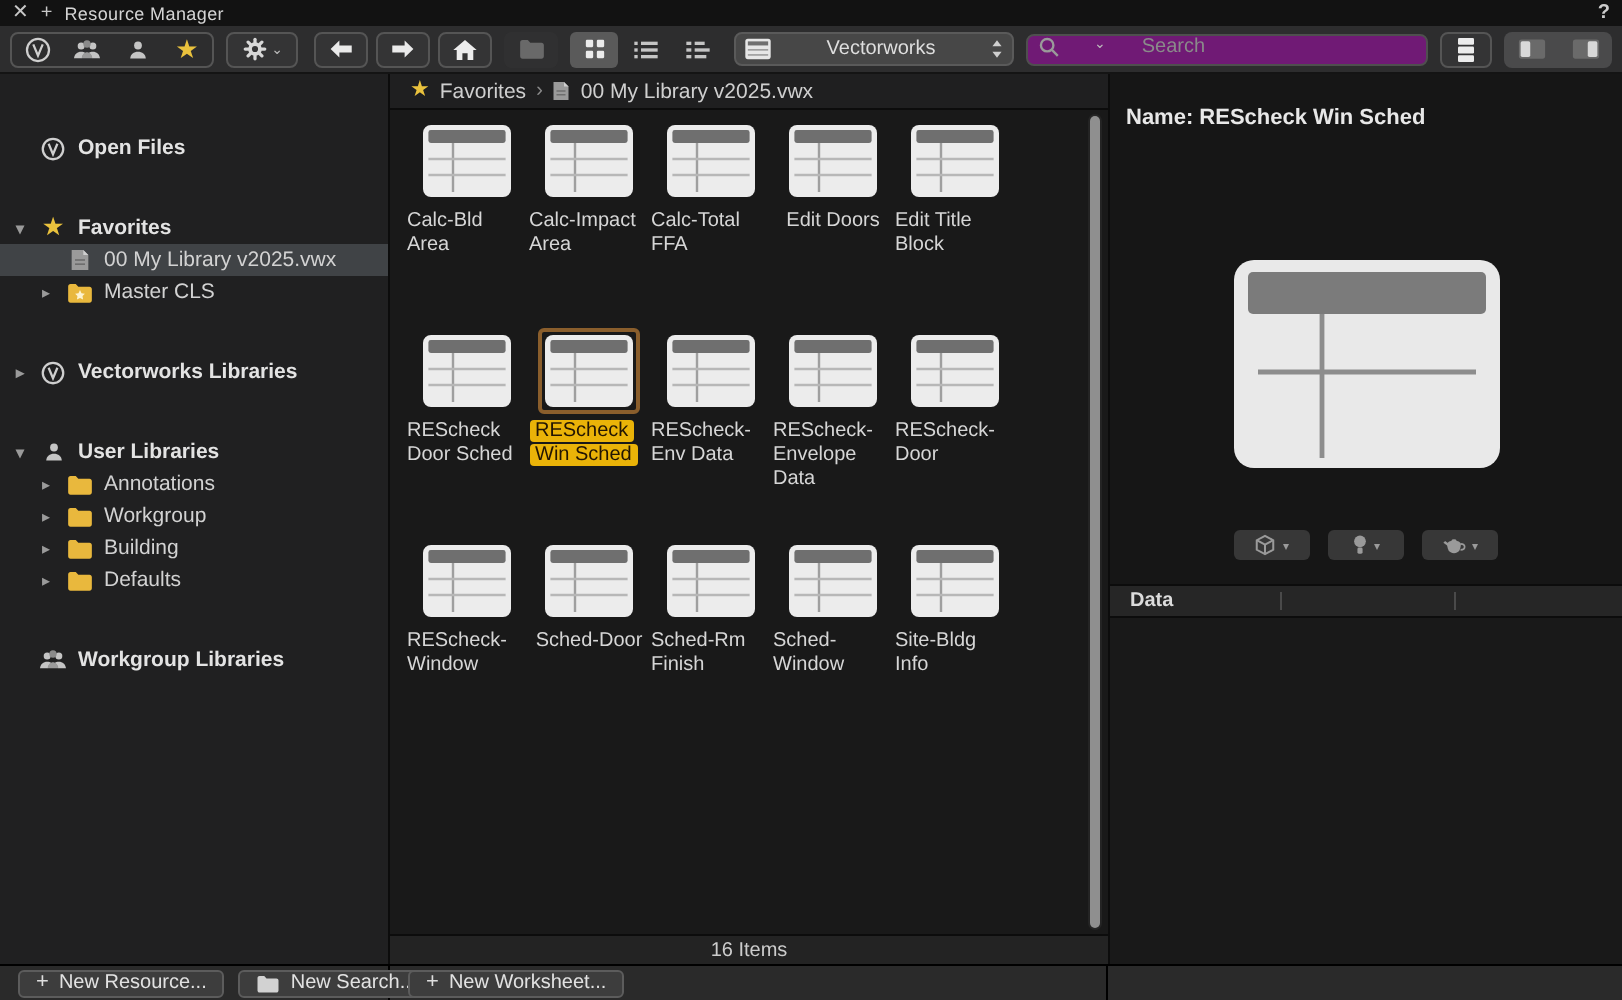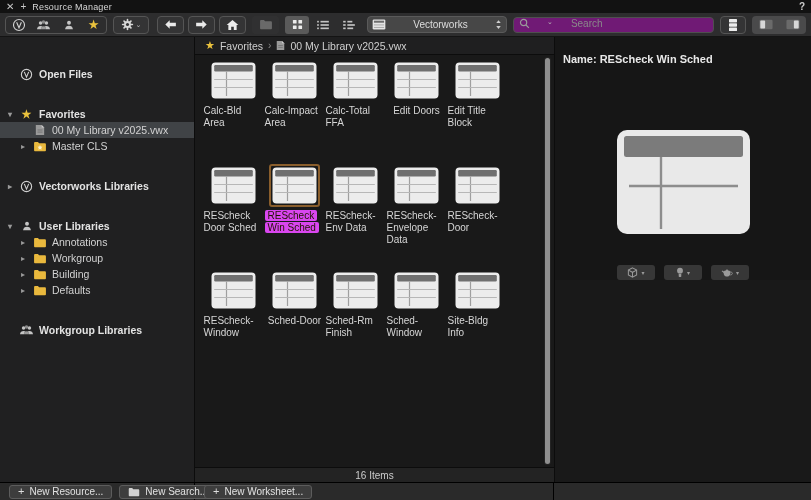--- a/index.html
+++ b/index.html
@@ -54,21 +54,21 @@
   .main { width:359px; display:flex; flex-direction:column; background:#1a1a1a; min-width:0; }
   .breadcrumb { height:18px; background:#1f1f20; border-bottom:1px solid #0c0c0c; display:flex;
     align-items:center; gap:5px; padding:0 10px; font-size:10.5px; color:#cfcfcf; flex:0 0 auto; }
   .breadcrumb .sep { color:#8a8a8a; font-size:10px; }
   .gridwrap { position:relative; flex:1 1 auto; background:#191919; overflow:hidden; }
   .grid { display:grid; grid-template-columns:repeat(5,61px); grid-auto-rows:105px; padding:4px 0 0 8px; }
   .grid-item { width:61px; display:flex; flex-direction:column; align-items:center; }
   .icon-wrap { padding:1px; border:2px solid transparent; border-radius:3px; }
   .grid-item.selected .icon-wrap { border-color:#8a5e2c; }
   .grid-label { margin-top:3px; font-size:10px; line-height:12px; color:#d6d6d6; text-align:left; max-width:60px; }
-  .grid-item.selected .grid-label span { background:#d946ef; color:#221503; padding:0 3px; border-radius:2px;
+  .grid-item.selected .grid-label span { background:#eab308; color:#221503; padding:0 3px; border-radius:2px;
     box-decoration-break:clone; -webkit-box-decoration-break:clone; }
   .vscroll { position:absolute; top:2px; right:3px; bottom:2px; width:7px; border-radius:4px; background:#242424; }
   .vscroll .thumb { position:absolute; top:1px; left:1px; right:1px; bottom:1px; border-radius:4px; background:#8f8f8f; }
   .statusbar { height:15px; background:#232323; border-top:1px solid #0c0c0c; display:flex;
     align-items:center; justify-content:center; font-size:10px; color:#cccccc; flex:0 0 auto; }
 
   
   .rightpanel { width:257px; background:#161616; border-left:1px solid #0c0c0c; display:flex; flex-direction:column; }
   .preview-name { padding:6px 8px 4px 8px; font-size:11px; font-weight:bold; color:#e8e8e8;margin-top:10px; }
   .preview-box { height:166px; display:flex; align-items:flex-end; justify-content:center; }
@@ -658,20 +658,25 @@
             <svg width="12" height="10" viewBox="0 0 14 11">
                 <path d="M3 4.5c0-1.2 1.8-2.2 4-2.2s4 1 4 2.2c0 .6-.1 2.3-.8 3.5-.6 1-1.7 1.7-3.2 1.7S4.4 9 3.8 8C3.1 6.8 3 5.1 3 4.5z" fill="#9a9a9a"></path>
                 <path d="M3.4 5.5L.8 3.6l1-1 2.2 1.6z" fill="#9a9a9a"></path>
                 <path d="M10.8 4.2c1.4 0 2.4.8 2.4 1.8s-1 1.8-2.4 1.8" fill="none" stroke="#9a9a9a" stroke-width="1"></path>
                 <ellipse cx="7" cy="2.3" rx="1.4" ry=".8" fill="#9a9a9a"></ellipse>
               </svg>
           </span>
           <span class="dd-arrow">▾</span>
         </div>
       </div>
+      <div class="data-header">
+        <span>Data</span>
+        <span class="col-div" style="left:85px;"></span>
+        <span class="col-div" style="left:172px;"></span>
+      </div>
       <div class="data-body"></div>
     </div>
   </div>
 
   <div class="bottombar">
     <div class="bb-seg s1">
       <div class="bbtn">
         <span class="plus">+</span>
         <span>New Resource...</span>
       </div>

